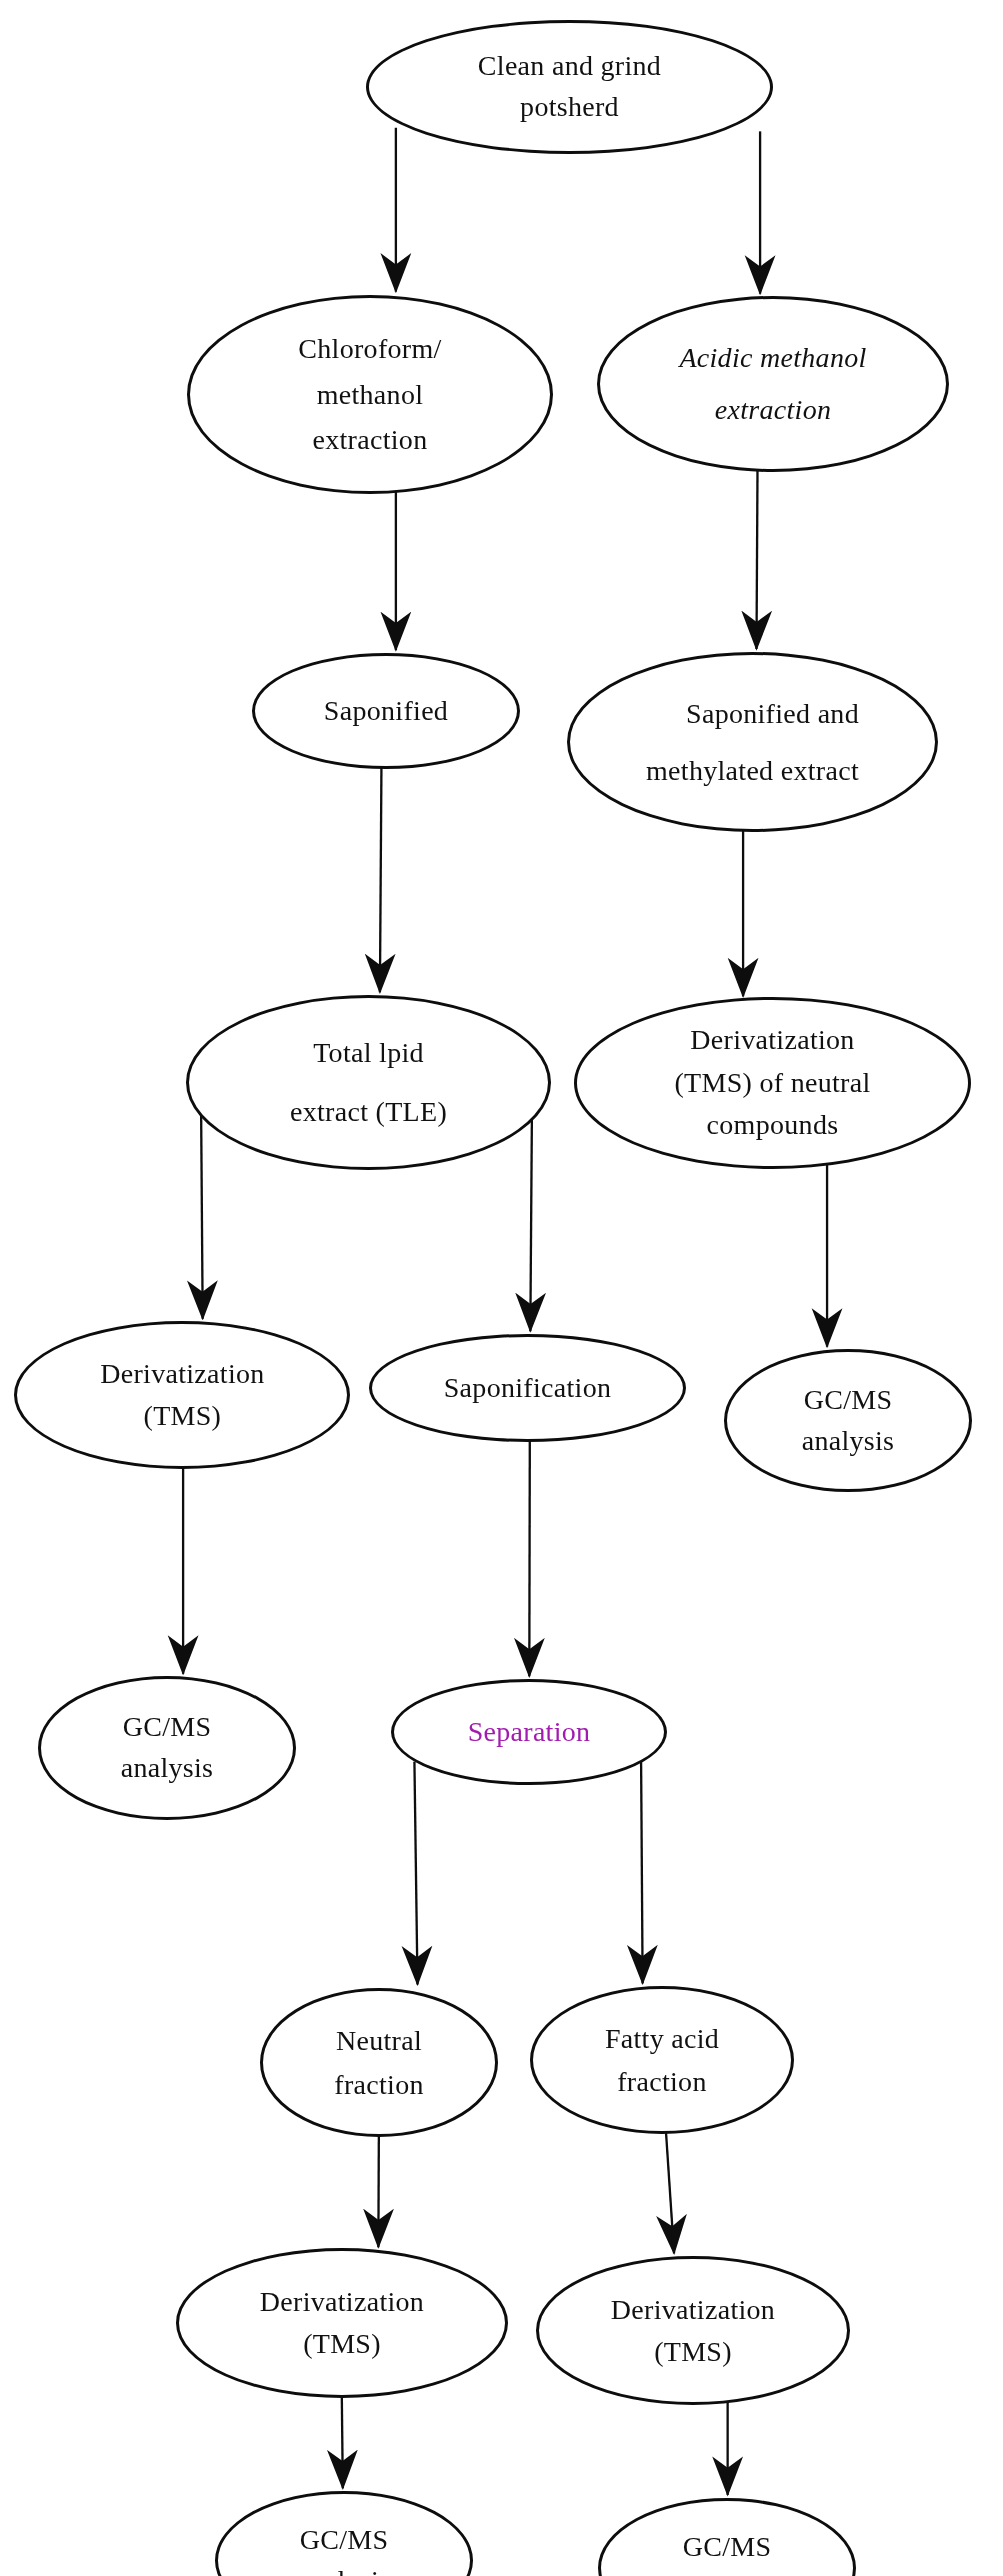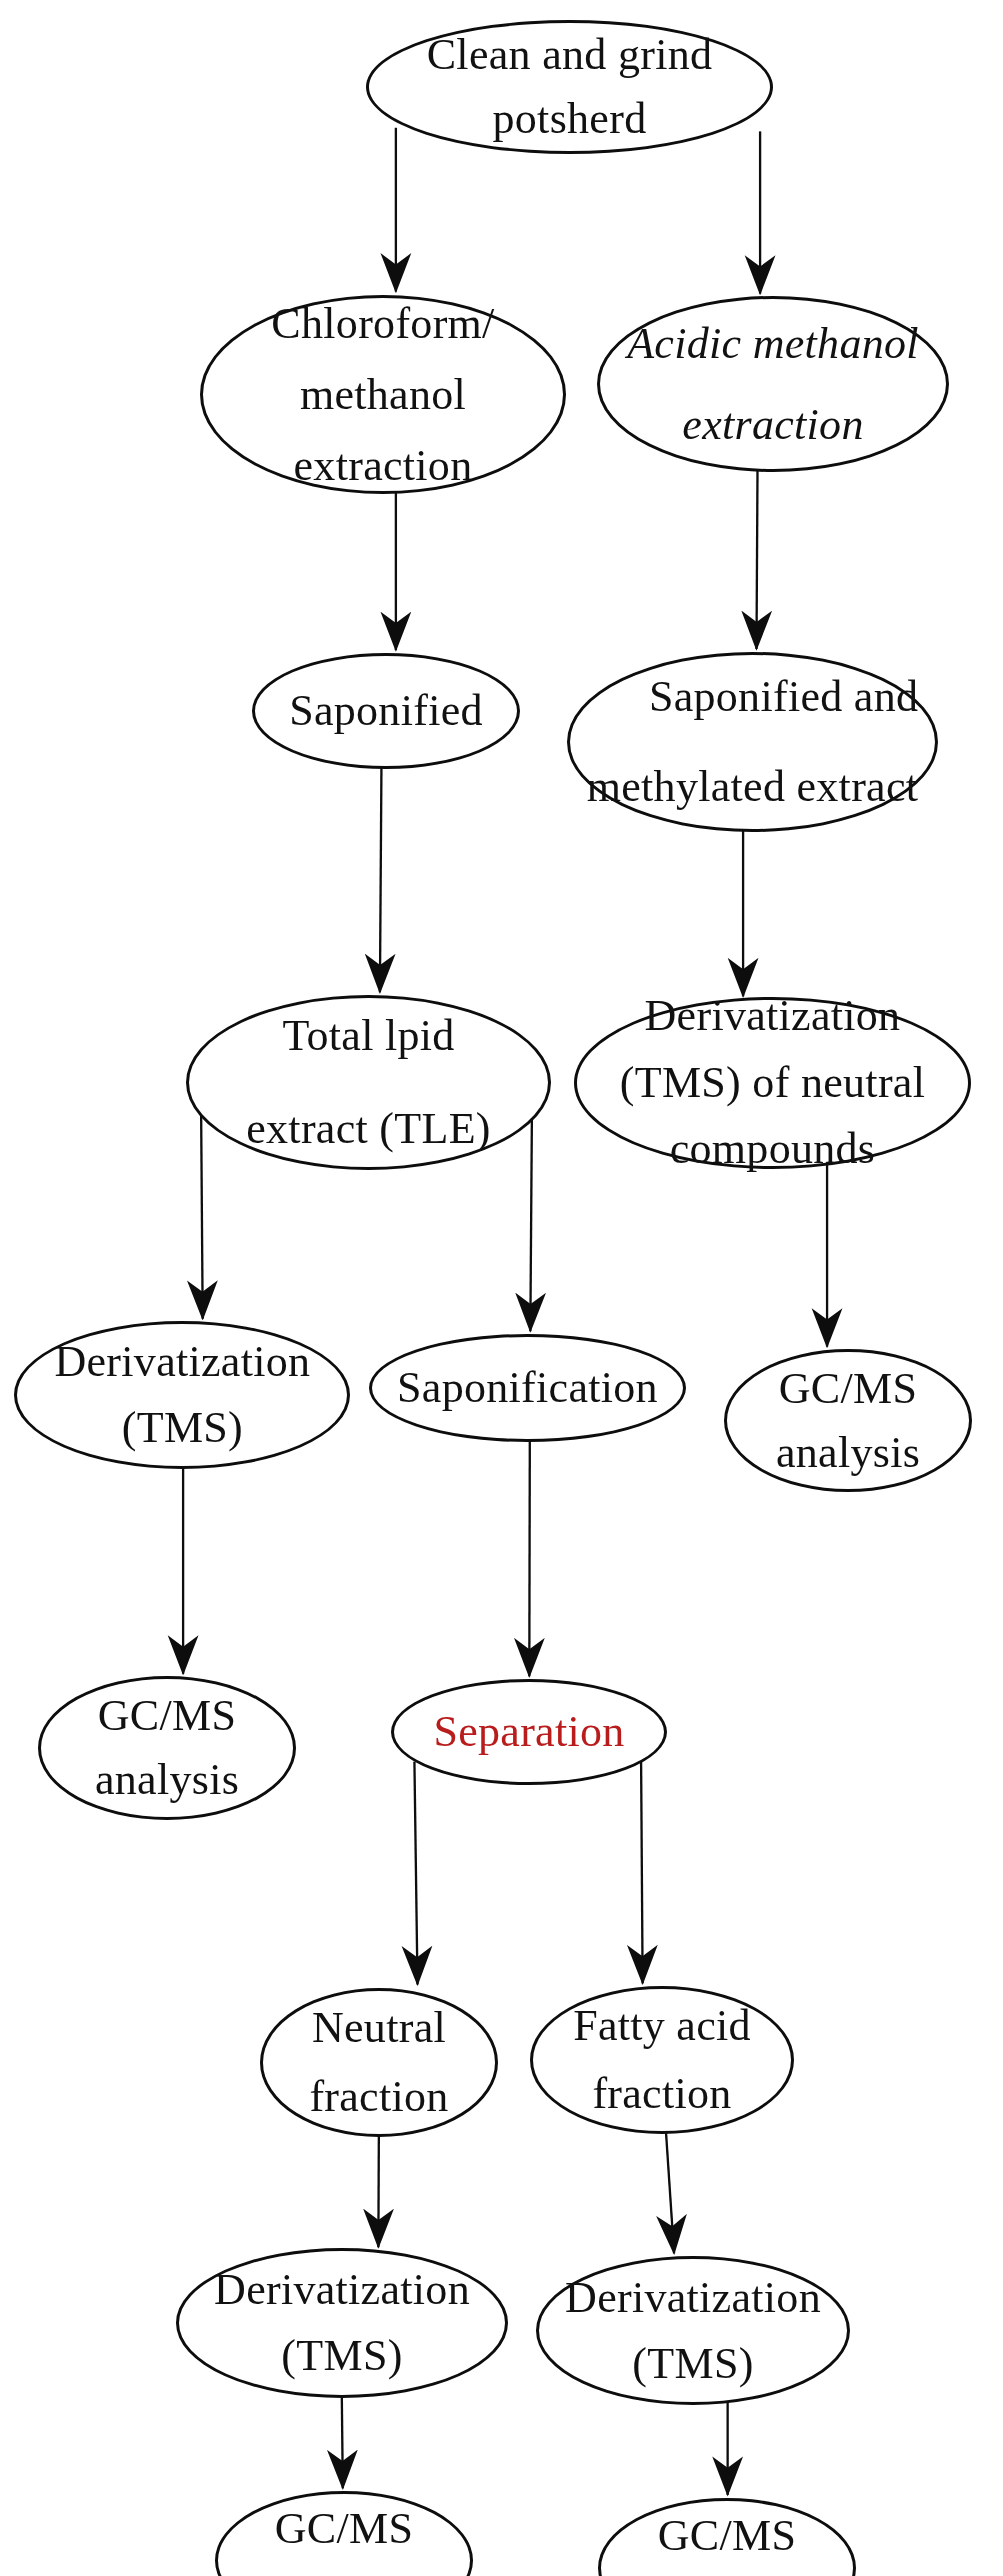--- a/index.html
+++ b/index.html
@@ -25,21 +25,21 @@
     background: #ffffff;
     display: flex;
     align-items: center;
     justify-content: center;
     text-align: center;
     z-index: 2;
   }
   .node-label {
     display: block;
     white-space: pre-line;
-    font-size: 44px;
+    font-size: 28px;
     line-height: 1.45;
     color: #111111;
     letter-spacing: 0.3px;
   }
   
   .node--chloroform-methanol-extraction .node-label { line-height: 1.62; }
   .node--acidic-methanol-extraction .node-label { line-height: 1.85; }
   .node--saponified-methylated-extract .node-label { line-height: 2.05; text-align: right; }
   .node--total-lipid-extract .node-label { line-height: 2.1; }
   .node--derivatization-tms-neutral-compounds .node-label { line-height: 1.52; }
@@ -78,21 +78,21 @@
         <line x1="1292" y1="4134" x2="1308" y2="4374" stroke="#0d0d0d" stroke-width="4.5" marker-end="url(#arrowhead)" class="edge-line"></line>
         <line x1="663" y1="4648" x2="665" y2="4830" stroke="#0d0d0d" stroke-width="4.5" marker-end="url(#arrowhead)" class="edge-line"></line>
         <line x1="1412" y1="4658" x2="1412" y2="4843" stroke="#0d0d0d" stroke-width="4.5" marker-end="url(#arrowhead)" class="edge-line"></line>
       </g>
   </svg>
   <div id="nodes-layer">
       <div class="node node--clean-grind-potsherd" style="left: 366px; top: 19.6px; width: 407px; height: 134px; border-color: rgb(13, 13, 13);">
         <span class="node-label" style="color: rgb(17, 17, 17);">Clean and grind
 potsherd</span>
       </div>
-      <div class="node node--chloroform-methanol-extraction" style="left: 200px; top: 295px; width: 366px; height: 199px; border-color: rgb(13, 13, 13);">
+      <div class="node node--chloroform-methanol-extraction" style="left: 187px; top: 295px; width: 366px; height: 199px; border-color: rgb(13, 13, 13);">
         <span class="node-label" style="color: rgb(17, 17, 17);">Chloroform/
 methanol
 extraction</span>
       </div>
       <div class="node node--acidic-methanol-extraction" style="left: 597px; top: 296px; width: 352px; height: 176px; border-color: rgb(13, 13, 13);">
         <span class="node-label" style="color: rgb(17, 17, 17); font-style: italic;">Acidic methanol
 extraction</span>
       </div>
       <div class="node node--filtration" style="left: 252px; top: 653px; width: 268px; height: 116px; border-color: rgb(13, 13, 13);">
         <span class="node-label" style="color: rgb(17, 17, 17);">Saponified</span>
@@ -119,21 +119,21 @@
       </div>
       <div class="node node--gcms-analysis-right" style="left: 724px; top: 1349px; width: 248px; height: 143px; border-color: rgb(13, 13, 13);">
         <span class="node-label" style="color: rgb(17, 17, 17);">GC/MS
 analysis</span>
       </div>
       <div class="node node--gcms-analysis-left" style="left: 38px; top: 1676px; width: 258px; height: 144px; border-color: rgb(13, 13, 13);">
         <span class="node-label" style="color: rgb(17, 17, 17);">GC/MS
 analysis</span>
       </div>
       <div class="node node--separation" style="left: 391px; top: 1679px; width: 276px; height: 106px; border-color: rgb(13, 13, 13);">
-        <span class="node-label" style="color: #b91c1c;">Separation</span>
+        <span class="node-label" style="color: #a21caf;">Separation</span>
       </div>
       <div class="node node--neutral-fraction" style="left: 260px; top: 1988px; width: 238px; height: 149px; border-color: rgb(13, 13, 13);">
         <span class="node-label" style="color: rgb(17, 17, 17);">Neutral
 fraction</span>
       </div>
       <div class="node node--fatty-acid-fraction" style="left: 530px; top: 1986px; width: 264px; height: 148px; border-color: rgb(13, 13, 13);">
         <span class="node-label" style="color: rgb(17, 17, 17);">Fatty acid
 fraction</span>
       </div>
       <div class="node node--derivatization-tms-bottom-left" style="left: 176px; top: 2248px; width: 332px; height: 150px; border-color: rgb(13, 13, 13);">

